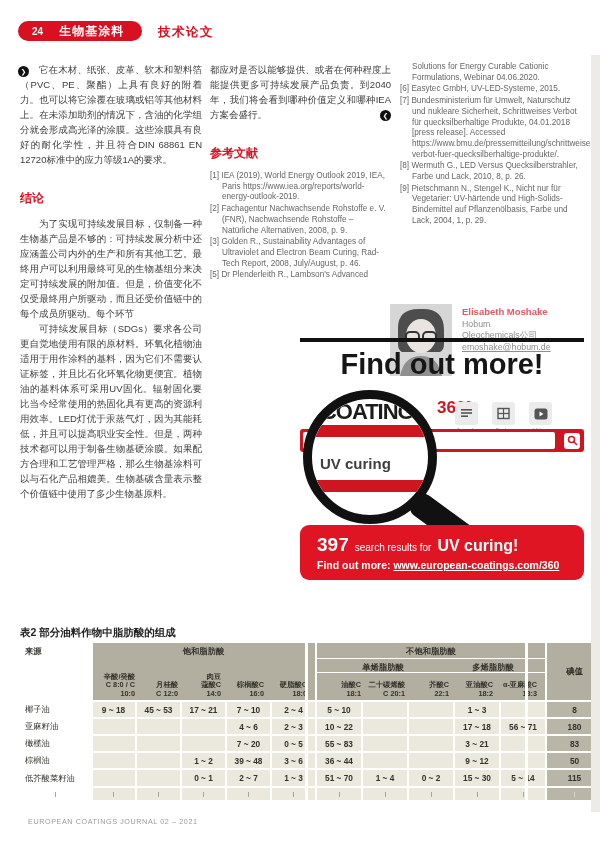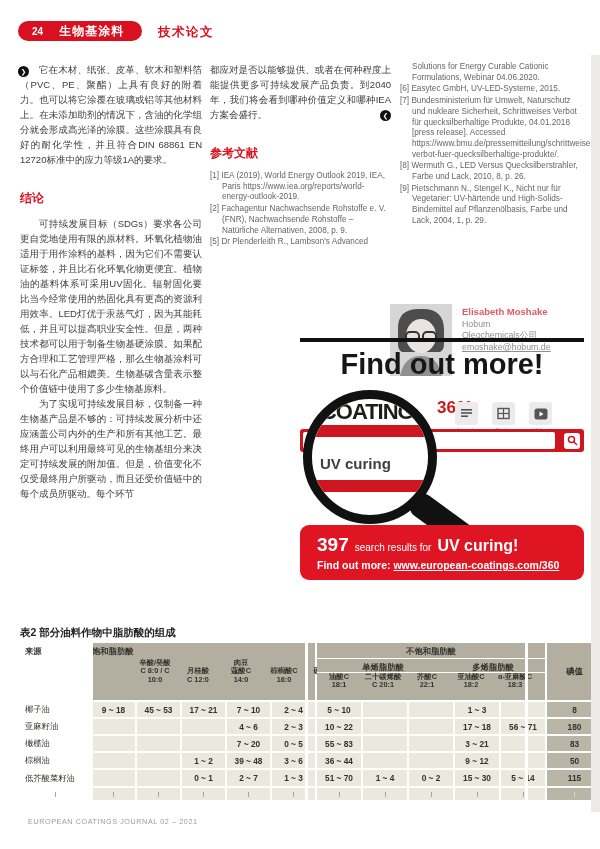--- a/index.html
+++ b/index.html
@@ -84,31 +84,31 @@
     grid-template-rows:57px 15px 15px 15px 15px 16px 12px; gap:2px; }
   .tbl > div { font-size:8.3px; color:#33322b; }
   .hbg { background:#b2afa1; }
   .cell { background:#ebe8de; display:flex; align-items:center; justify-content:center;
     font-weight:600; }
   .rowlbl { background:transparent; display:flex; align-items:center; padding-left:5px;
     font-weight:normal; }
   .iod { background:#b9b6a8; display:flex; align-items:center; justify-content:center;
     font-weight:bold; }
   .src-h { grid-column:1; grid-row:1; padding:3px 0 0 5px; font-weight:bold; }
-  .sat-blk { grid-column:2/7; grid-row:1; display:flex; flex-direction:row; }
+  .sat-blk { grid-column:2/7; grid-row:1; display:flex; flex-direction:column; }
   .unsat-blk { grid-column:7/12; grid-row:1; display:flex; flex-direction:column; }
   .iod-h { grid-column:12; grid-row:1; display:flex; align-items:center; justify-content:center;
     font-weight:bold; }
   .grp-lbl { height:15px; text-align:center; font-weight:bold; padding-top:3px; flex:0 0 auto; }
   .sub-row { display:flex; border-top:1px solid #fff; border-bottom:1px solid #fff; height:15px; flex:0 0 auto; }
   .sub-mono { width:132px; text-align:center; font-weight:bold; padding-top:3px; }
   .sub-poly { width:88px; text-align:center; font-weight:bold; padding-top:3px; }
   .names-row { display:flex; flex:1; align-items:flex-end; }
-  .cname { font-size:7.3px; line-height:8.4px; font-weight:bold; text-align:center;
-    white-space:pre-line; padding-bottom:16px; }
+  .cname { font-size:7.3px; line-height:8.4px; font-weight:bold; text-align:right;
+    white-space:pre-line; padding-bottom:2px; }
   .sat-blk .cname { width:43px; } .unsat-blk .cname { width:44px; }
   .sat-blk .names-row { margin-top:auto; }
   .tick { width:1px; height:5px; background:#a8a598; }
   .tick.lt { background:#d9d7cb; }
   .tickcell { display:flex; align-items:center; justify-content:center; }
   .vgap { position:absolute; top:643px; width:3px; height:157px; background:#fff; z-index:2; }
 
   
   .footer { position:absolute; left:28px; top:817px; font-size:7.2px; color:#9a9a9a;
     letter-spacing:0.6px; }
@@ -122,30 +122,31 @@
   <div class="hdr-pill">
     <span class="hdr-num">24</span>
     <span class="hdr-sec">生物基涂料</span>
   </div>
   <div class="hdr-type">技术论文</div>
 
   <span class="marker start-marker">❯</span>
   <div class="col col1">
     <p class="para-indent">它在木材、纸张、皮革、软木和塑料箔（PVC、PE、聚酯）上具有良好的附着力。也可以将它涂覆在玻璃或铝等其他材料上。在未添加助剂的情况下，含油的化学组分就会形成高光泽的涂膜。这些涂膜具有良好的耐化学性，并且符合DIN 68861 EN 12720标准中的应力等级1A的要求。</p>
     <h3 class="red-heading">结论</h3>
+    <p class="para-indent">为了实现可持续发展目标，仅制备一种生物基产品是不够的：可持续发展分析中还应涵盖公司内外的生产和所有其他工艺。最终用户可以利用最终可见的生物基组分来决定可持续发展的附加值。但是，价值变化不仅受最终用户所驱动，而且还受价值链中的每个成员所驱动。每个环节</p>
     <p class="para-indent">可持续发展目标（SDGs）要求各公司更自觉地使用有限的原材料。环氧化植物油适用于用作涂料的基料，因为它们不需要认证标签，并且比石化环氧化物更便宜。植物油的基料体系可采用UV固化。辐射固化要比当今经常使用的热固化具有更高的资源利用效率。LED灯优于汞蒸气灯，因为其能耗低，并且可以提高职业安全性。但是，两种技术都可以用于制备生物基硬涂膜。如果配方合理和工艺管理严格，那么生物基涂料可以与石化产品相媲美。生物基碳含量表示整个价值链中使用了多少生物基原料。</p>
-    <p class="para-indent">为了实现可持续发展目标，仅制备一种生物基产品是不够的：可持续发展分析中还应涵盖公司内外的生产和所有其他工艺。最终用户可以利用最终可见的生物基组分来决定可持续发展的附加值。但是，价值变化不仅受最终用户所驱动，而且还受价值链中的每个成员所驱动。每个环节</p>
   </div>
 
   <div class="col col2">
     <p><span>都应对是否以能够提供、或者在何种程度上能提供更多可持续发展产品负责。到2040年，我们将会看到哪种价值定义和哪种IEA方案会盛行。</span><span class="marker end-marker">❮</span></p>
     <h3 class="red-heading">参考文献</h3>
     <div class="refs">
       <p class="ref">[1] IEA (2019), World Energy Outlook 2019, IEA, Paris https://www.iea.org/reports/world-energy-outlook-2019.</p>
       <p class="ref">[2] Fachagentur Nachwachsende Rohstoffe e. V. (FNR), Nachwachsende Rohstoffe – Natürliche Alternativen, 2008, p. 9.</p>
+      <p class="ref">[3] Golden R., Sustainability Advantages of Ultraviolet and Electron Beam Curing, Rad-Tech Report, 2008, July/August, p. 46.</p>
       <p class="ref">[5] Dr Plenderleith R., Lambson's Advanced</p>
     </div>
   </div>
 
   <div class="col col3">
     <div class="refs" style="margin-top:0;">
       <p class="ref cont">Solutions for Energy Curable Cationic Formulations, Webinar 04.06.2020.</p>
       <p class="ref">[6] Easytec GmbH, UV-LED-Systeme, 2015.</p>
       <p class="ref">[7] Bundesministerium für Umwelt, Naturschutz und nukleare Sicherheit, Schrittweises Verbot für quecksilberhaltige Produkte, 04.01.2018 [press release]. Accessed https://www.bmu.de/pressemitteilung/schrittweises-verbot-fuer-quecksilberhaltige-produkte/.</p>
       <p class="ref">[8] Wermuth G., LED Versus Quecksilberstrahler, Farbe und Lack, 2010, 8, p. 26.</p>

